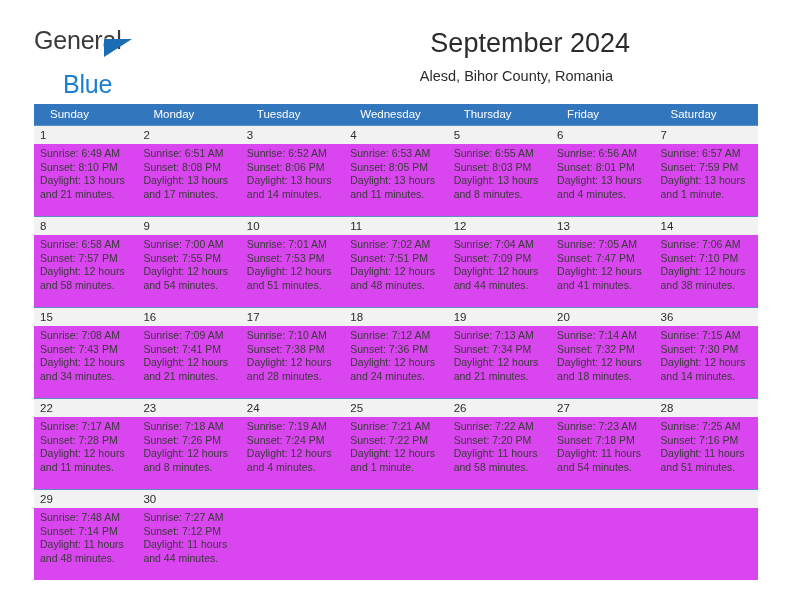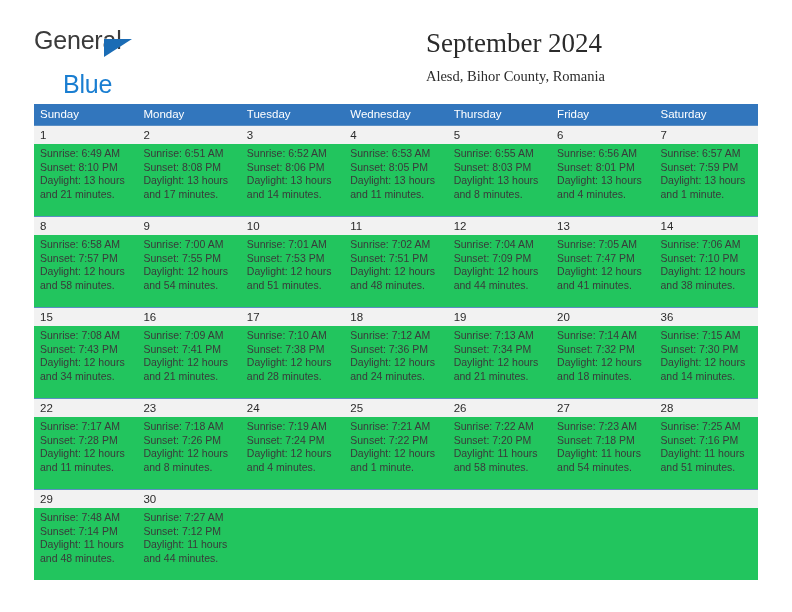--- a/index.html
+++ b/index.html
@@ -62,23 +62,23 @@
     font-size: 25px;
     line-height: 29px;
     color: #1a7ed1;
     letter-spacing: -0.2px;
     white-space: nowrap;
     text-align: center;
   }
 
   .titles {
     position: absolute;
-    right: 16px;
+    right: 8px;
     top: 0;
-    font-family: Liberation Serif, serif;
+    text-align: right;
   }
   .cal-title {
     font-size: 27px;
     line-height: 34px;
     color: #2b2b2b;
     font-weight: normal;
     margin: 0;
     white-space: nowrap;
   }
   .cal-subtitle {
@@ -100,21 +100,21 @@
     display: flex;
     background: #3276bd;
     height: 21px;
   }
   .week-head .hcell {
     flex: 1 1 0;
     min-width: 0;
     color: #ffffff;
     font-size: 11.5px;
     line-height: 21px;
-    padding-left: 6px;
+    padding-left: 16px;
     box-sizing: border-box;
     white-space: nowrap;
     overflow: hidden;
   }
 
   .week {
     border-top: 1px solid #5b8fc4;
   }
   .week:first-of-type {
     border-top: none;
@@ -129,21 +129,21 @@
     min-width: 0;
     font-size: 11.5px;
     line-height: 18px;
     color: #2b2b2b;
     padding-left: 6px;
     box-sizing: border-box;
   }
   .week-body {
     display: flex;
     height: 72px;
-    background: #22c55e;
+    background: #d946ef;
   }
   .week-body .bcell {
     flex: 1 1 0;
     min-width: 0;
     padding: 3px 6px 0 6px;
     box-sizing: border-box;
   }
   .line {
     font-size: 10.5px;
     line-height: 13.6px;

